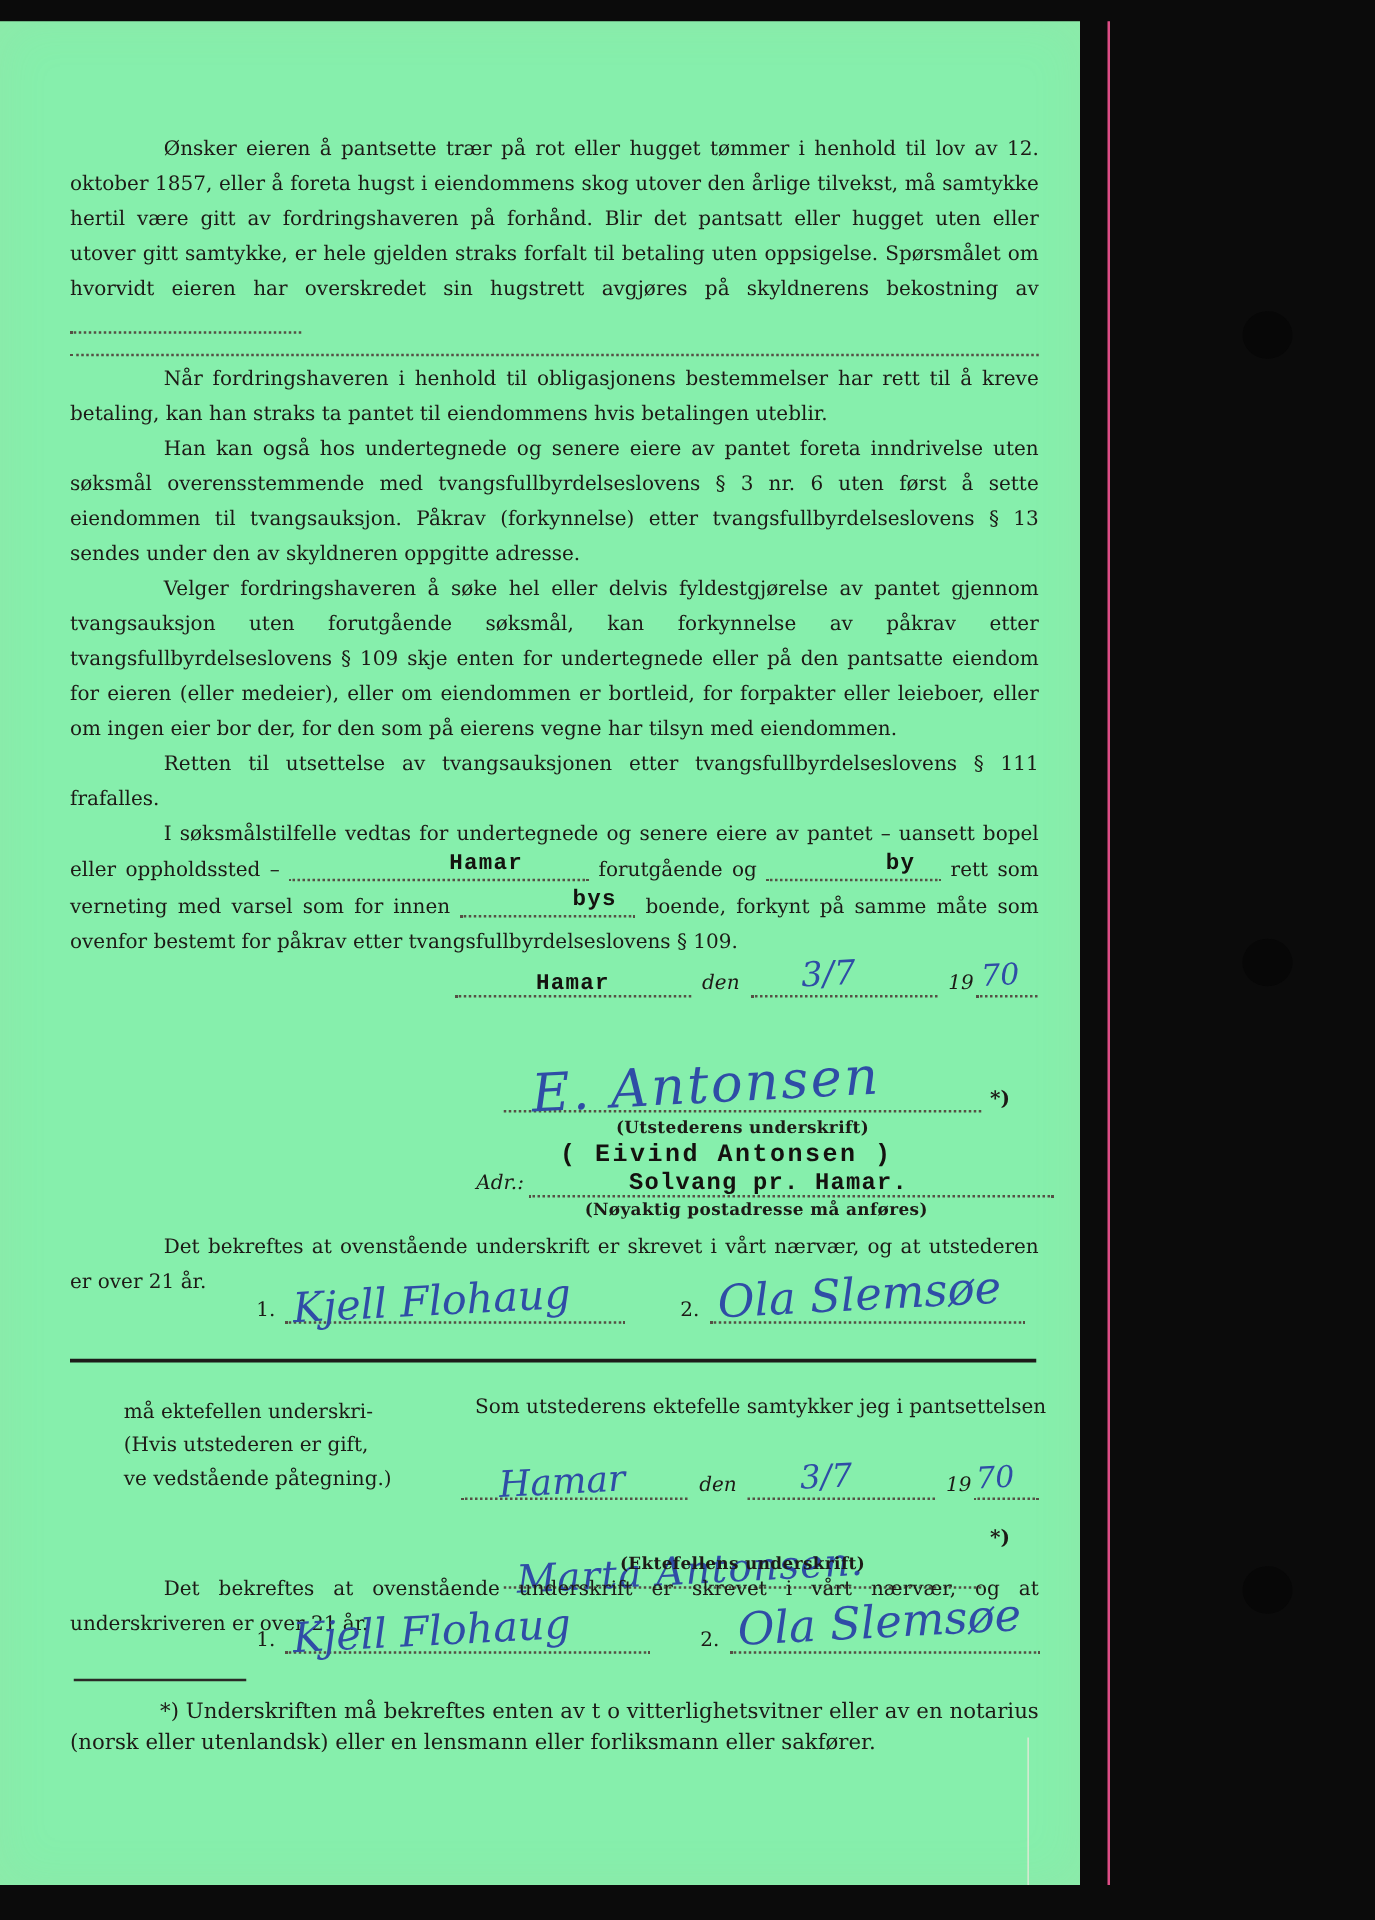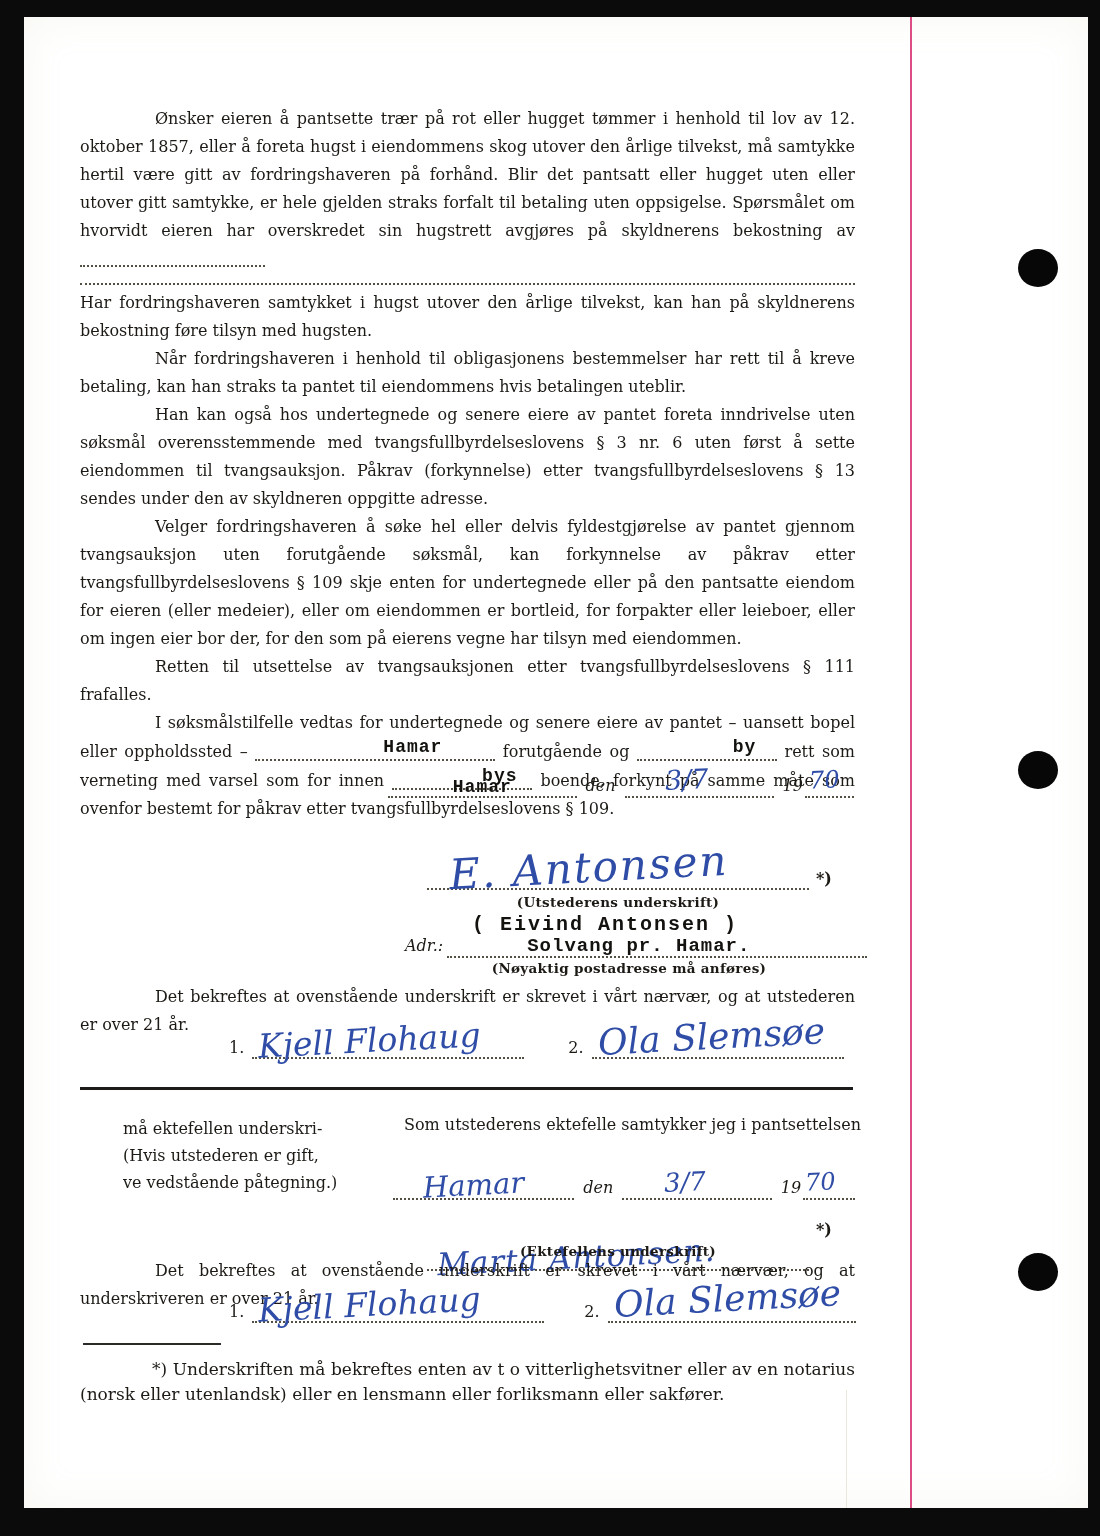--- a/index.html
+++ b/index.html
@@ -1,18 +1,18 @@
 <!DOCTYPE html>
 <html><head>
 <meta charset="utf-8">
 <style>
   html,body{margin:0;padding:0;}
   .screen{position:relative;width:1100px;height:1536px;background:#0b0b0b;overflow:hidden;
           font-family:"DejaVu Serif",serif;color:#1d1a16;}
-  .page{position:absolute;left:24px;top:17px;width:1064px;height:1491px;background:#ffffff;
+  .page{position:absolute;left:0;top:17px;width:864px;height:1491px;background:#86efac;
         box-shadow:inset 0 0 40px rgba(200,190,150,.12);}
   .pink-line{position:absolute;left:886px;top:0;width:2px;height:100%;background:#dd4d85;}
   .hole{position:absolute;width:40px;height:38px;border-radius:50%;background:#070707;}
   .hole.h1{left:994px;top:232px;}
   .hole.h2{left:994px;top:734px;}
   .hole.h3{left:994px;top:1236px;}
   .crease{position:absolute;left:822px;top:1373px;width:1px;height:118px;background:#eae7db;}
 
   .content{position:absolute;left:56px;top:88px;width:775px;font-size:16px;line-height:28px;
            text-align:justify;}
@@ -50,21 +50,20 @@
     <div class="pink-line"></div>
     <div class="hole h1"></div>
     <div class="hole h2"></div>
     <div class="hole h3"></div>
     <div class="crease"></div>
 
     <div class="content">
       <p class="para indent"><span>Ønsker eieren å pantsette trær på rot eller hugget tømmer i henhold til lov av 12. oktober 1857, eller å foreta hugst i eiendommens skog utover den årlige tilvekst, må samtykke hertil være gitt av fordringshaveren på forhånd. Blir det pantsatt eller hugget uten eller utover gitt samtykke, er hele gjelden straks forfalt til betaling uten oppsigelse. Spørsmålet om hvorvidt eieren har overskredet sin hugstrett avgjøres på skyldnerens bekostning av</span>
         <span class="blank inline-blank" style="width:185px"></span></p>
       <div class="dotted-divider"></div>
-      <p class="para">Har fordringshaveren samtykket i hugst utover den årlige tilvekst, kan han på skyldnerens bekostning føre tilsyn med hugsten.</p>
       <p class="para indent">Når fordringshaveren i henhold til obligasjonens bestemmelser har rett til å kreve betaling, kan han straks ta pantet til eiendommens hvis betalingen uteblir.</p>
       <p class="para indent">Han kan også hos undertegnede og senere eiere av pantet foreta inndrivelse uten søksmål overensstemmende med tvangsfullbyrdelseslovens § 3 nr. 6 uten først å sette eiendommen til tvangsauksjon. Påkrav (forkynnelse) etter tvangsfullbyrdelseslovens § 13 sendes under den av skyldneren oppgitte adresse.</p>
       <p class="para indent">Velger fordringshaveren å søke hel eller delvis fyldestgjørelse av pantet gjennom tvangsauksjon uten forutgående søksmål, kan forkynnelse av påkrav etter tvangsfullbyrdelseslovens § 109 skje enten for undertegnede eller på den pantsatte eiendom for eieren (eller medeier), eller om eiendommen er bortleid, for forpakter eller leieboer, eller om ingen eier bor der, for den som på eierens vegne har tilsyn med eiendommen.</p>
       <p class="para indent">Retten til utsettelse av tvangsauksjonen etter tvangsfullbyrdelseslovens § 111 frafalles.</p>
       <p class="para indent">
         <span>I søksmålstilfelle vedtas for undertegnede og senere eiere av pantet – uansett bopel eller oppholdssted –</span>
         <span class="blank fill-blank" style="width:240px"><span class="fill-typed">Hamar</span></span>
         <span>forutgående og</span>
         <span class="blank fill-blank" style="width:140px"><span class="fill-typed">by</span></span>
         <span>rett som verneting med varsel som for innen</span>

